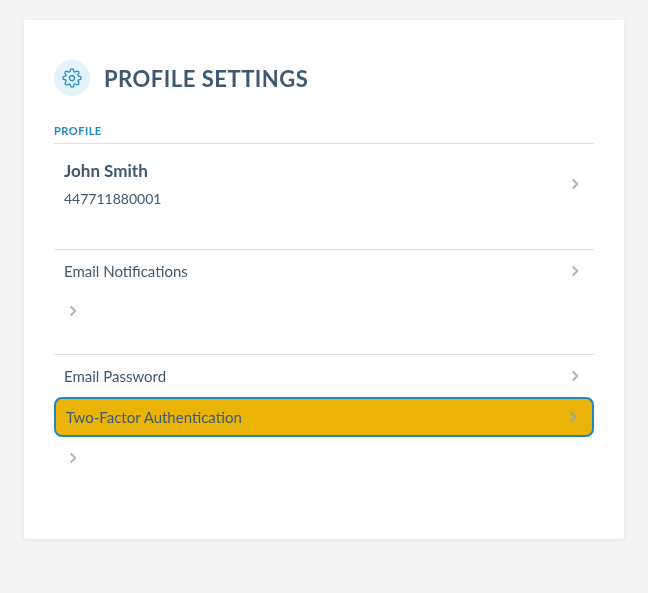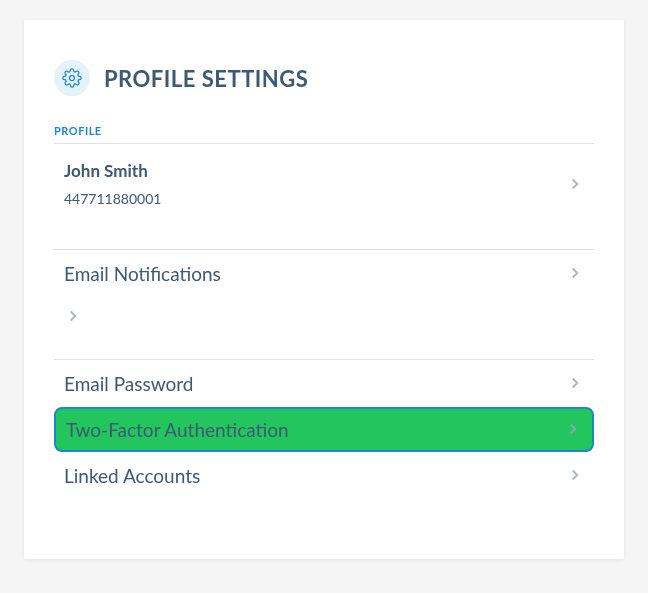--- a/index.html
+++ b/index.html
@@ -90,26 +90,26 @@
     .list-item {
       padding: 10px 10px;
       display: flex;
       align-items: center;
       justify-content: space-between;
       cursor: pointer;
       border-radius: 8px;
       margin: 2px 0;
     }
     .list-item-label {
-      font-size: 19px;
+      font-size: 15px;
       color: #3e5a72;
       font-weight: 400;
     }
     .list-item.highlighted {
-      background: #22c55e;
+      background: #eab308;
       border: 2px solid #1e88c7;
       padding: 9px 10px;
     }
     .chevron {
       width: 18px;
       height: 18px;
       stroke: #a9b5bf;
       fill: none;
       stroke-width: 2.5;
     }
@@ -172,19 +172,18 @@
   </div>
 
   <div class="list-item highlighted">
     <span class="list-item-label">Two-Factor Authentication</span>
     <svg class="chevron" viewBox="0 0 24 24">
       <polyline points="9 18 15 12 9 6"></polyline>
     </svg>
   </div>
 
   <div class="list-item">
-    <span class="list-item-label">Linked Accounts</span>
     <svg class="chevron" viewBox="0 0 24 24">
       <polyline points="9 18 15 12 9 6"></polyline>
     </svg>
   </div>
 
 </div>
 
 </body></html>

